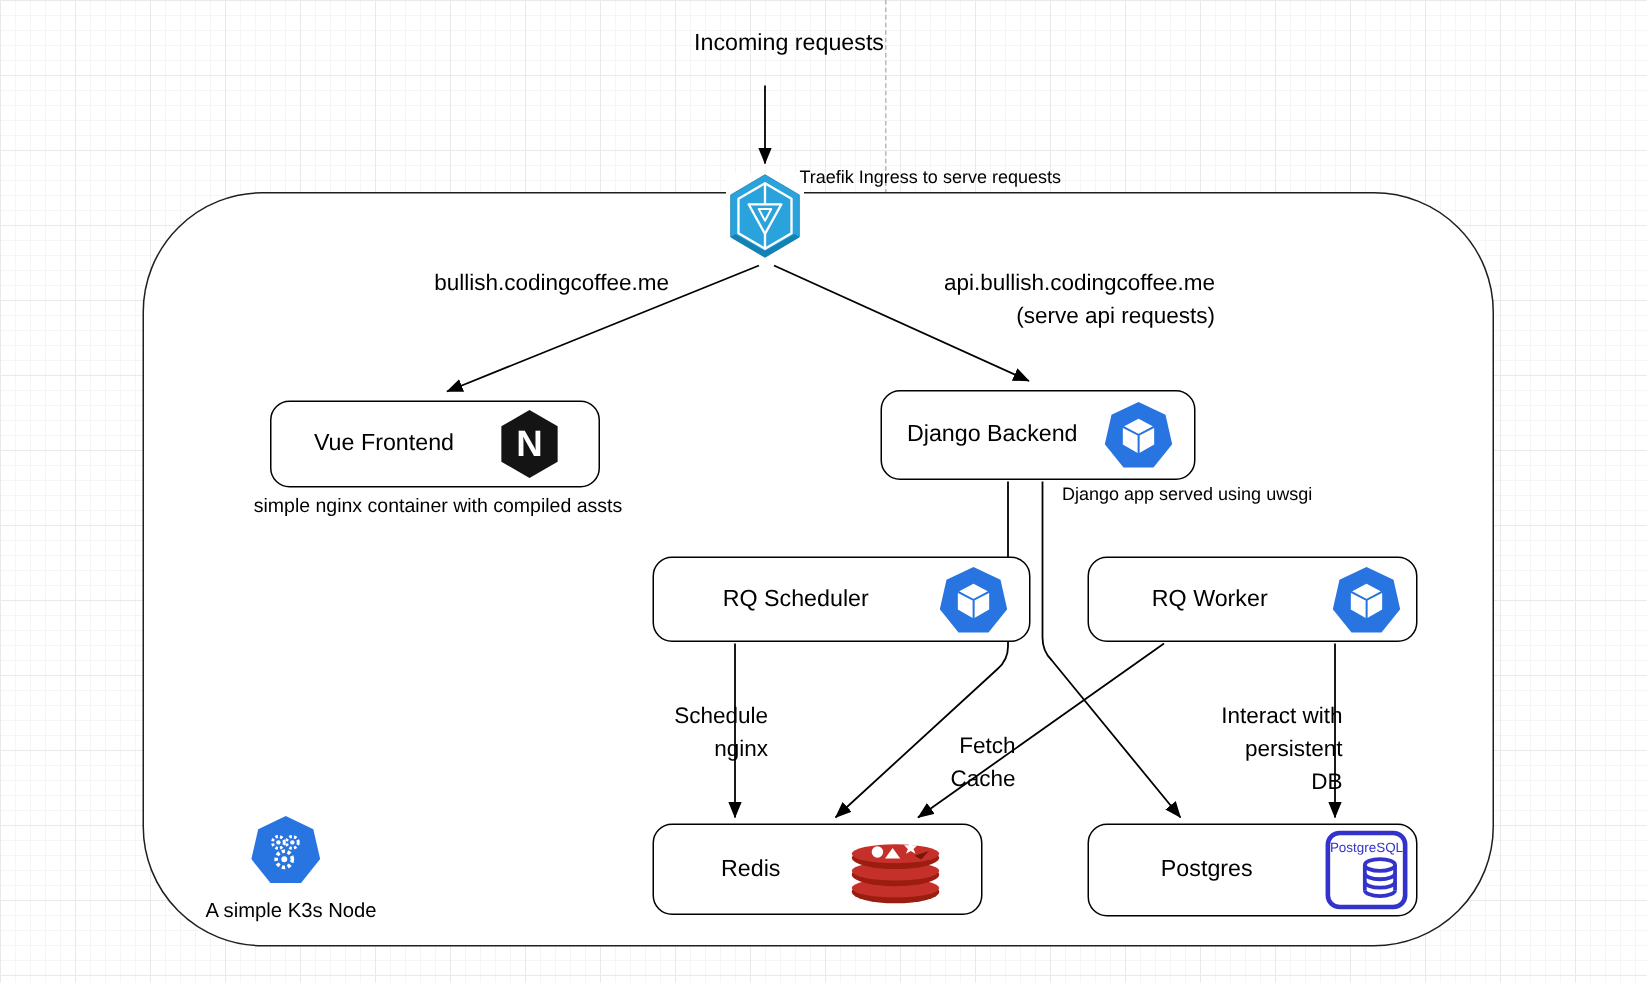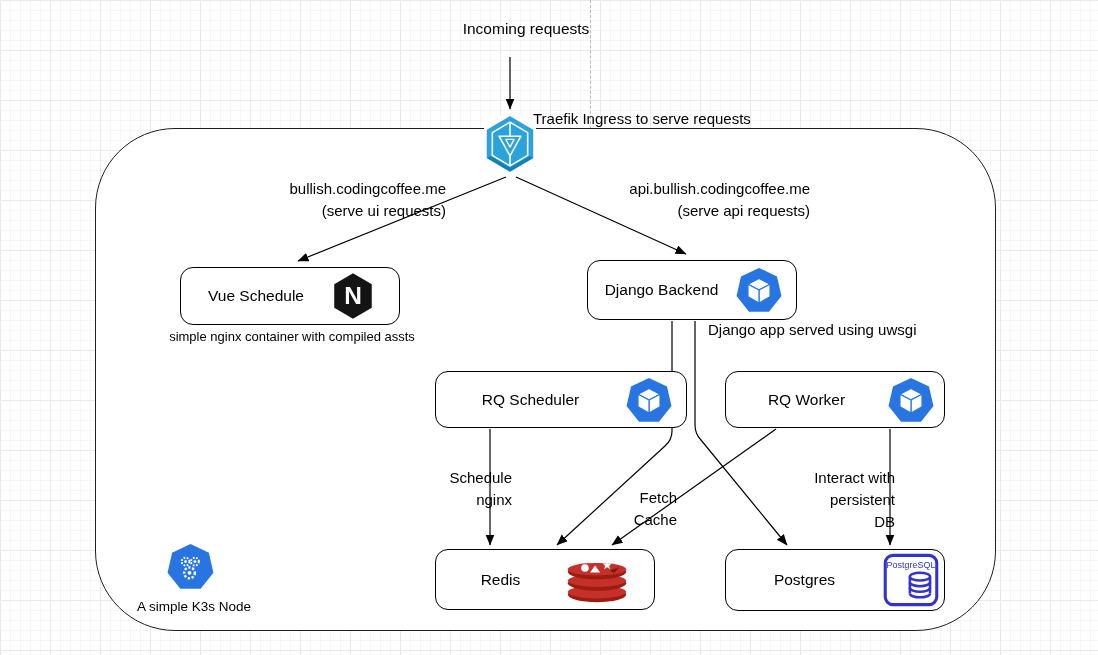--- a/index.html
+++ b/index.html
@@ -17,21 +17,21 @@
   .guide-v{position:absolute;left:590px;top:0;height:129px;width:0;border-left:1px dashed #b8b8b8;}
   .k3s-node{position:absolute;left:95px;top:128px;width:899px;height:501px;background:#fff;
     border:1.5px solid #1f1f1f;border-radius:80px;}
   svg.wires{position:absolute;left:0;top:0;width:1098px;height:655px;pointer-events:none;}
   .box{position:absolute;background:#fff;border:1.5px solid #000;border-radius:13px;
     display:flex;align-items:center;box-sizing:border-box;}
   .box-label{flex:1;text-align:center;font-size:15.5px;white-space:nowrap;}
   .icon{flex:none;display:block;}
   .abs{position:absolute;}
   .float-label{position:absolute;font-size:15px;line-height:22px;text-align:right;}
-  .caption{position:absolute;font-size:15px;line-height:15px;white-space:nowrap;}
+  .caption{position:absolute;font-size:12px;line-height:15px;white-space:nowrap;}
   .caption-md{position:absolute;font-size:13px;line-height:16px;white-space:nowrap;}
   .title-label{position:absolute;font-size:15.5px;line-height:20px;text-align:center;white-space:nowrap;margin-left:16px;}
 </style>
 </head>
 <body>
 
 <div class="guide-v"></div>
 
 <div class="k3s-node"></div>
 
@@ -64,29 +64,28 @@
   <polygon points="50,13 84,33 84,77 50,97 16,77 16,33" fill="none" stroke="#fff" stroke-width="3" stroke-linejoin="round"></polygon>
   <path d="M50,13 L50,40" stroke="#fff" stroke-width="3"></path>
   <polygon points="29,40 71,40 50,78" fill="none" stroke="#fff" stroke-width="3" stroke-linejoin="round"></polygon>
   <path d="M50,78 L50,97" stroke="#fff" stroke-width="3"></path>
   <polygon points="42,46 58,46 50,61" fill="none" stroke="#fff" stroke-width="2.5" stroke-linejoin="round"></polygon>
 </svg>
 <div class="caption" style="left:533px;top:111px;">Traefik Ingress to serve requests</div>
 
 <div class="float-label" style="left:226px;top:178px;width:220px;">
   <div>bullish.codingcoffee.me</div>
-  <div>(serve ui requests)</div>
 </div>
 <div class="float-label" style="left:590px;top:178px;width:220px;">
   <div>api.bullish.codingcoffee.me</div>
   <div>(serve api requests)</div>
 </div>
 
 <div class="box" style="left:180px;top:267px;width:220px;height:58px;padding-right:24px;">
-  <span class="box-label">Vue Schedule</span>
+  <span class="box-label">Vue Frontend</span>
   <svg class="icon" width="44" height="48" viewBox="0 0 100 110">
     <polygon points="50,3 93,28 93,82 50,107 7,82 7,28" fill="#141414"></polygon>
     <text x="50" y="74" font-size="56" font-weight="bold" fill="#fff" text-anchor="middle" font-family="'Liberation Sans',sans-serif">N</text>
   </svg>
 </div>
 <div class="caption-md" style="left:158px;top:329px;width:268px;text-align:center;">simple nginx container with compiled assts</div>
 
 <div class="box" style="left:587px;top:260px;width:210px;height:60px;padding-right:13px;">
   <span class="box-label">Django Backend</span>
   <svg class="icon" width="48" height="48" viewBox="0 0 100 100">

